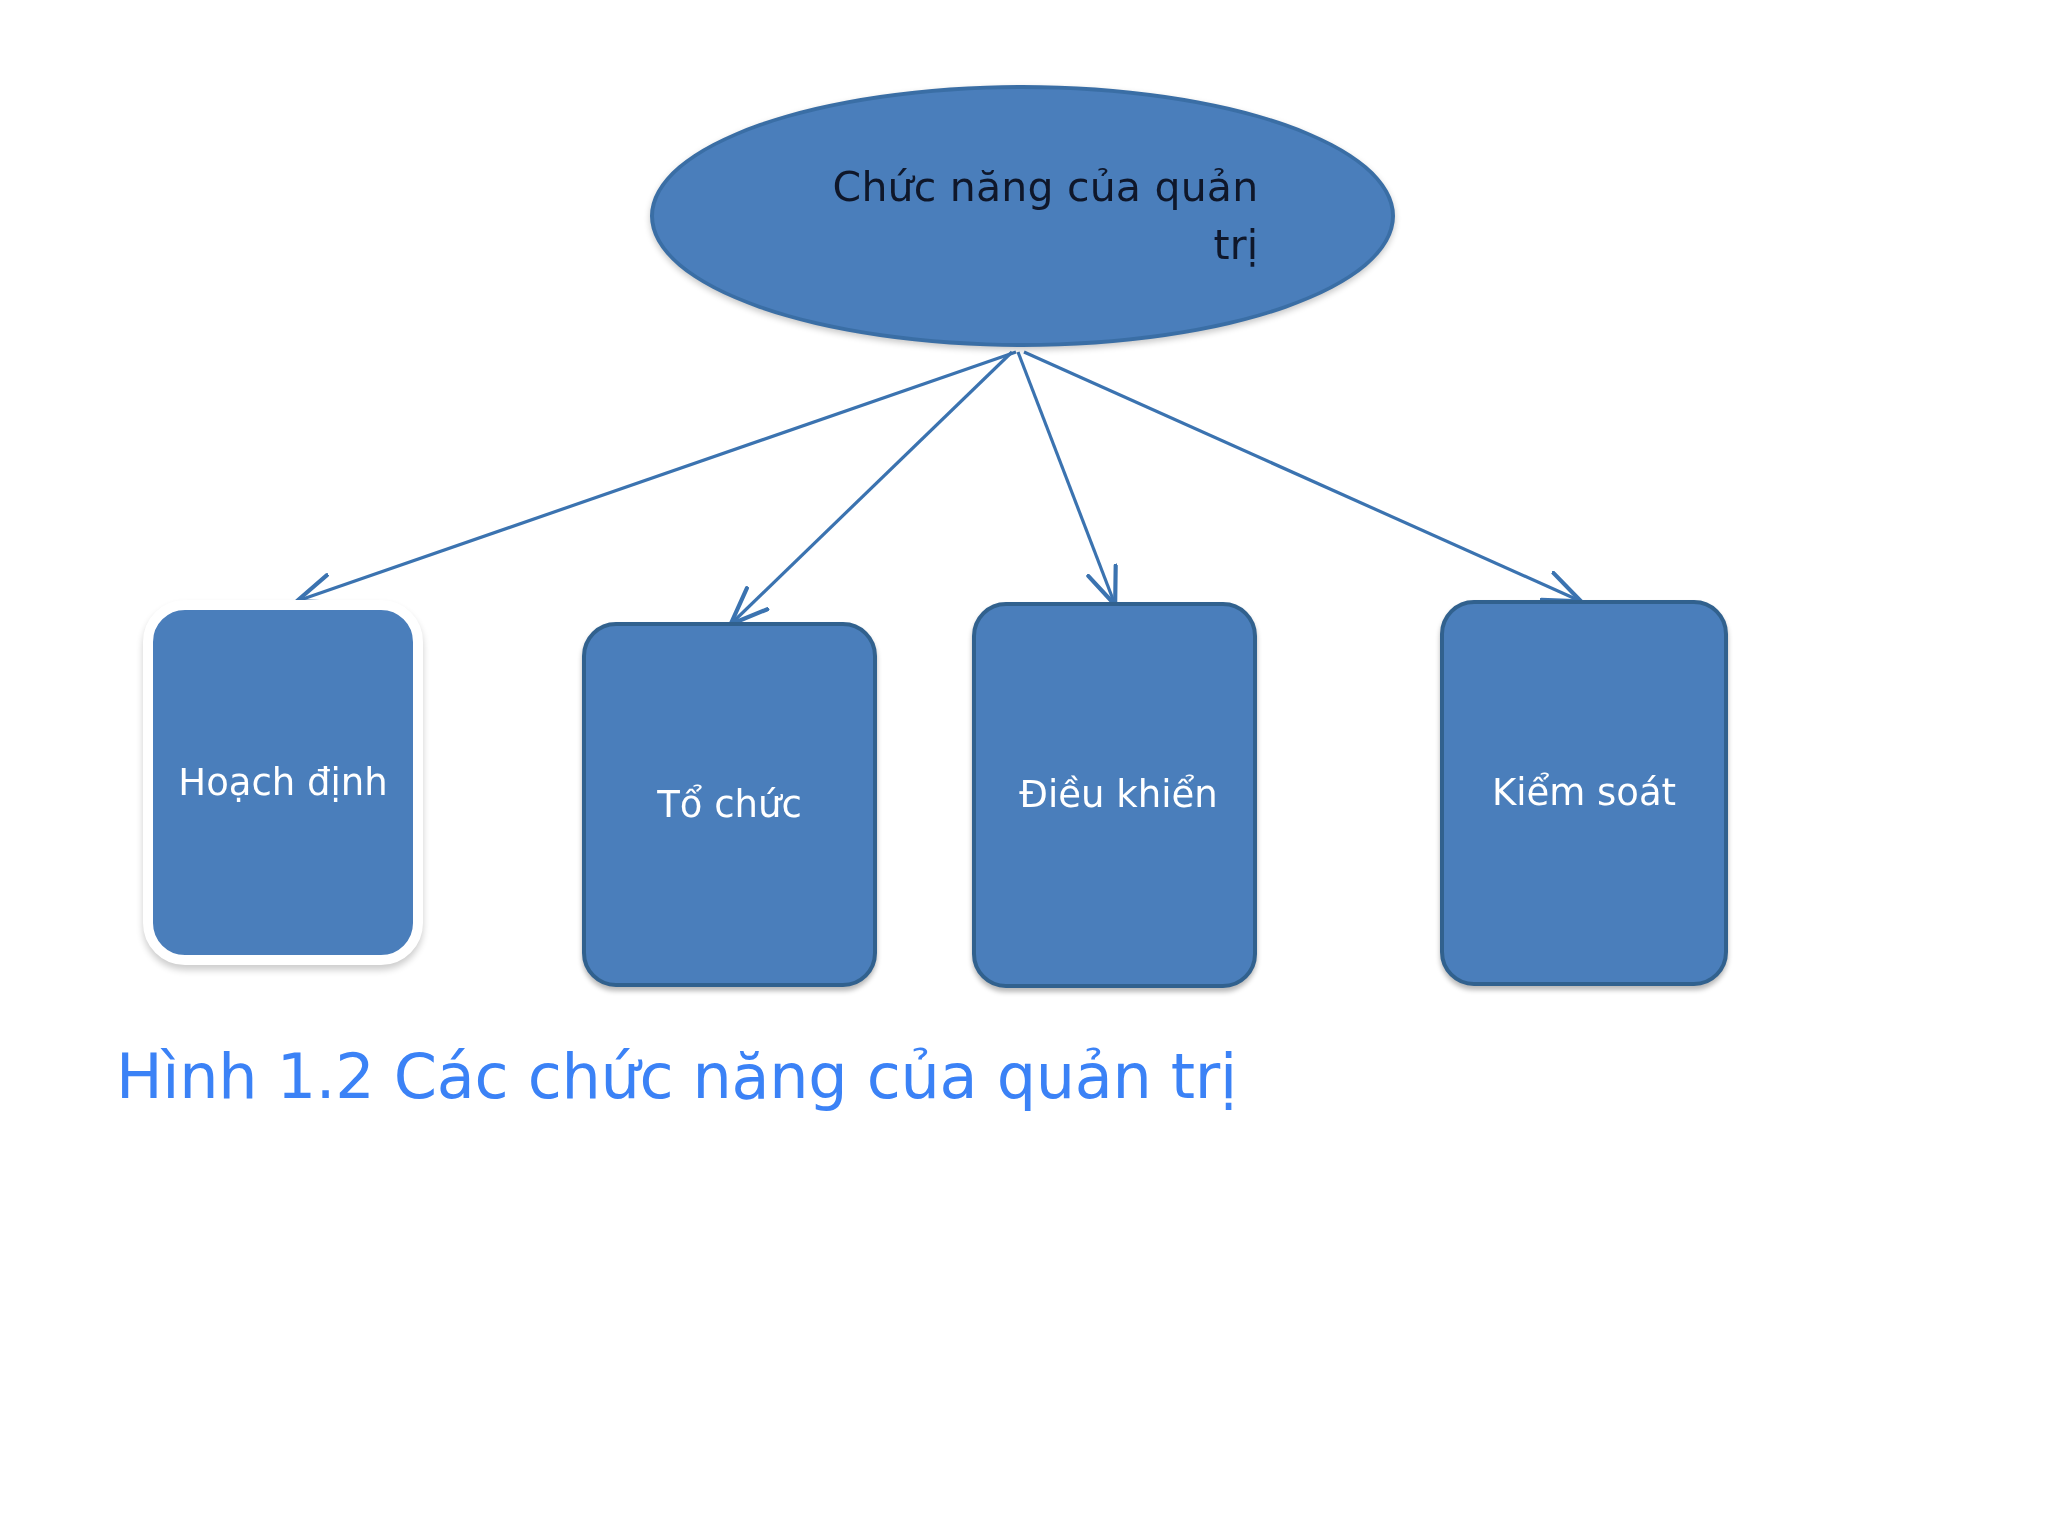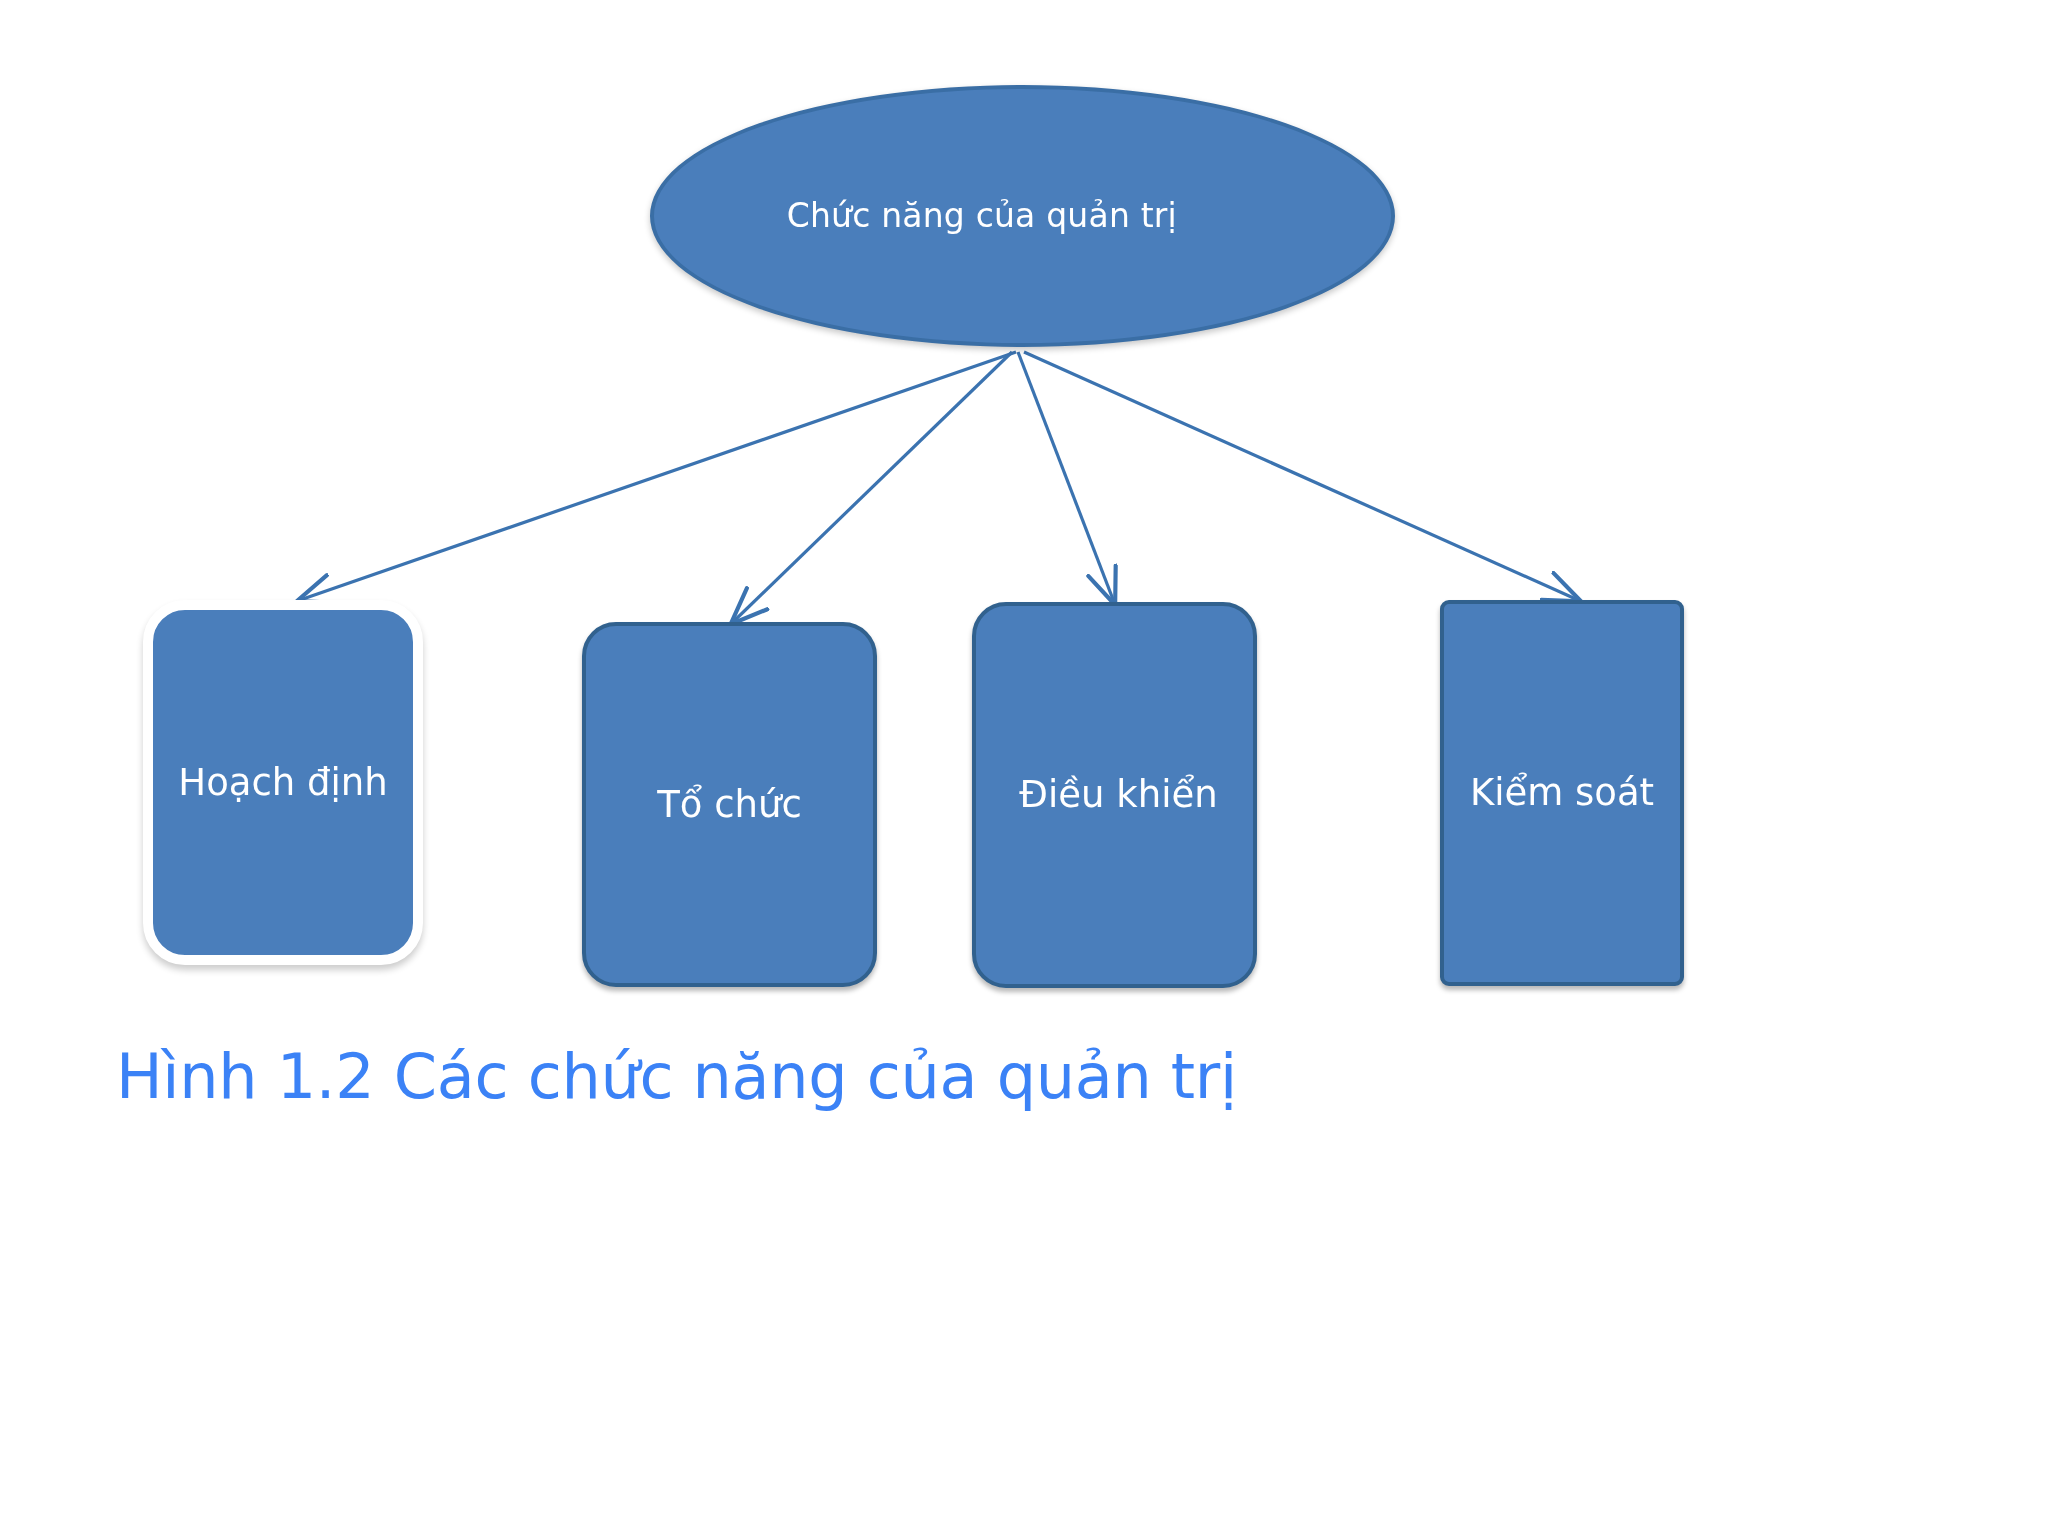--- a/index.html
+++ b/index.html
@@ -26,24 +26,24 @@
     border-radius: 50%;
     background: #4a7ebb;
     border: 4px solid #3a6ea5;
     box-sizing: border-box;
     display: flex;
     align-items: center;
     justify-content: center;
     box-shadow: 0 3px 6px rgba(0,0,0,0.22);
   }
   .root-node .node-label {
-    color: #ffffff;
-    font-size: 33px;
+    color: #0f172a;
+    font-size: 41px;
     line-height: 1.42;
-    text-align: left;
+    text-align: right;
     width: 64%;
     font-weight: 400;
     letter-spacing: 0.2px;
   }
 
   
   #connectors {
     position: absolute;
     left: 0;
     top: 0;
@@ -121,19 +121,19 @@
   </div>
 
   <div class="leaf-node outlined" style="left:143px; top:600px; width:280px; height:365px;">
     <span class="node-label">Hoạch định</span>
   </div>
 
   <div class="leaf-node plain" style="left:972px; top:602px; width:285px; height:386px;padding-left:8px;">
     <span class="node-label">Điều khiển</span>
   </div>
 
-  <div class="leaf-node plain" style="left:1440px; top:600px; width:244px; height:386px;border-radius:9px;">
+  <div class="leaf-node plain" style="left:1440px; top:600px; width:288px; height:386px;">
     <span class="node-label">Kiểm soát</span>
   </div>
 
   <div class="figure-caption">Hình 1.2 Các chức năng của quản trị</div>
 
 </div>
 
 </body></html>

